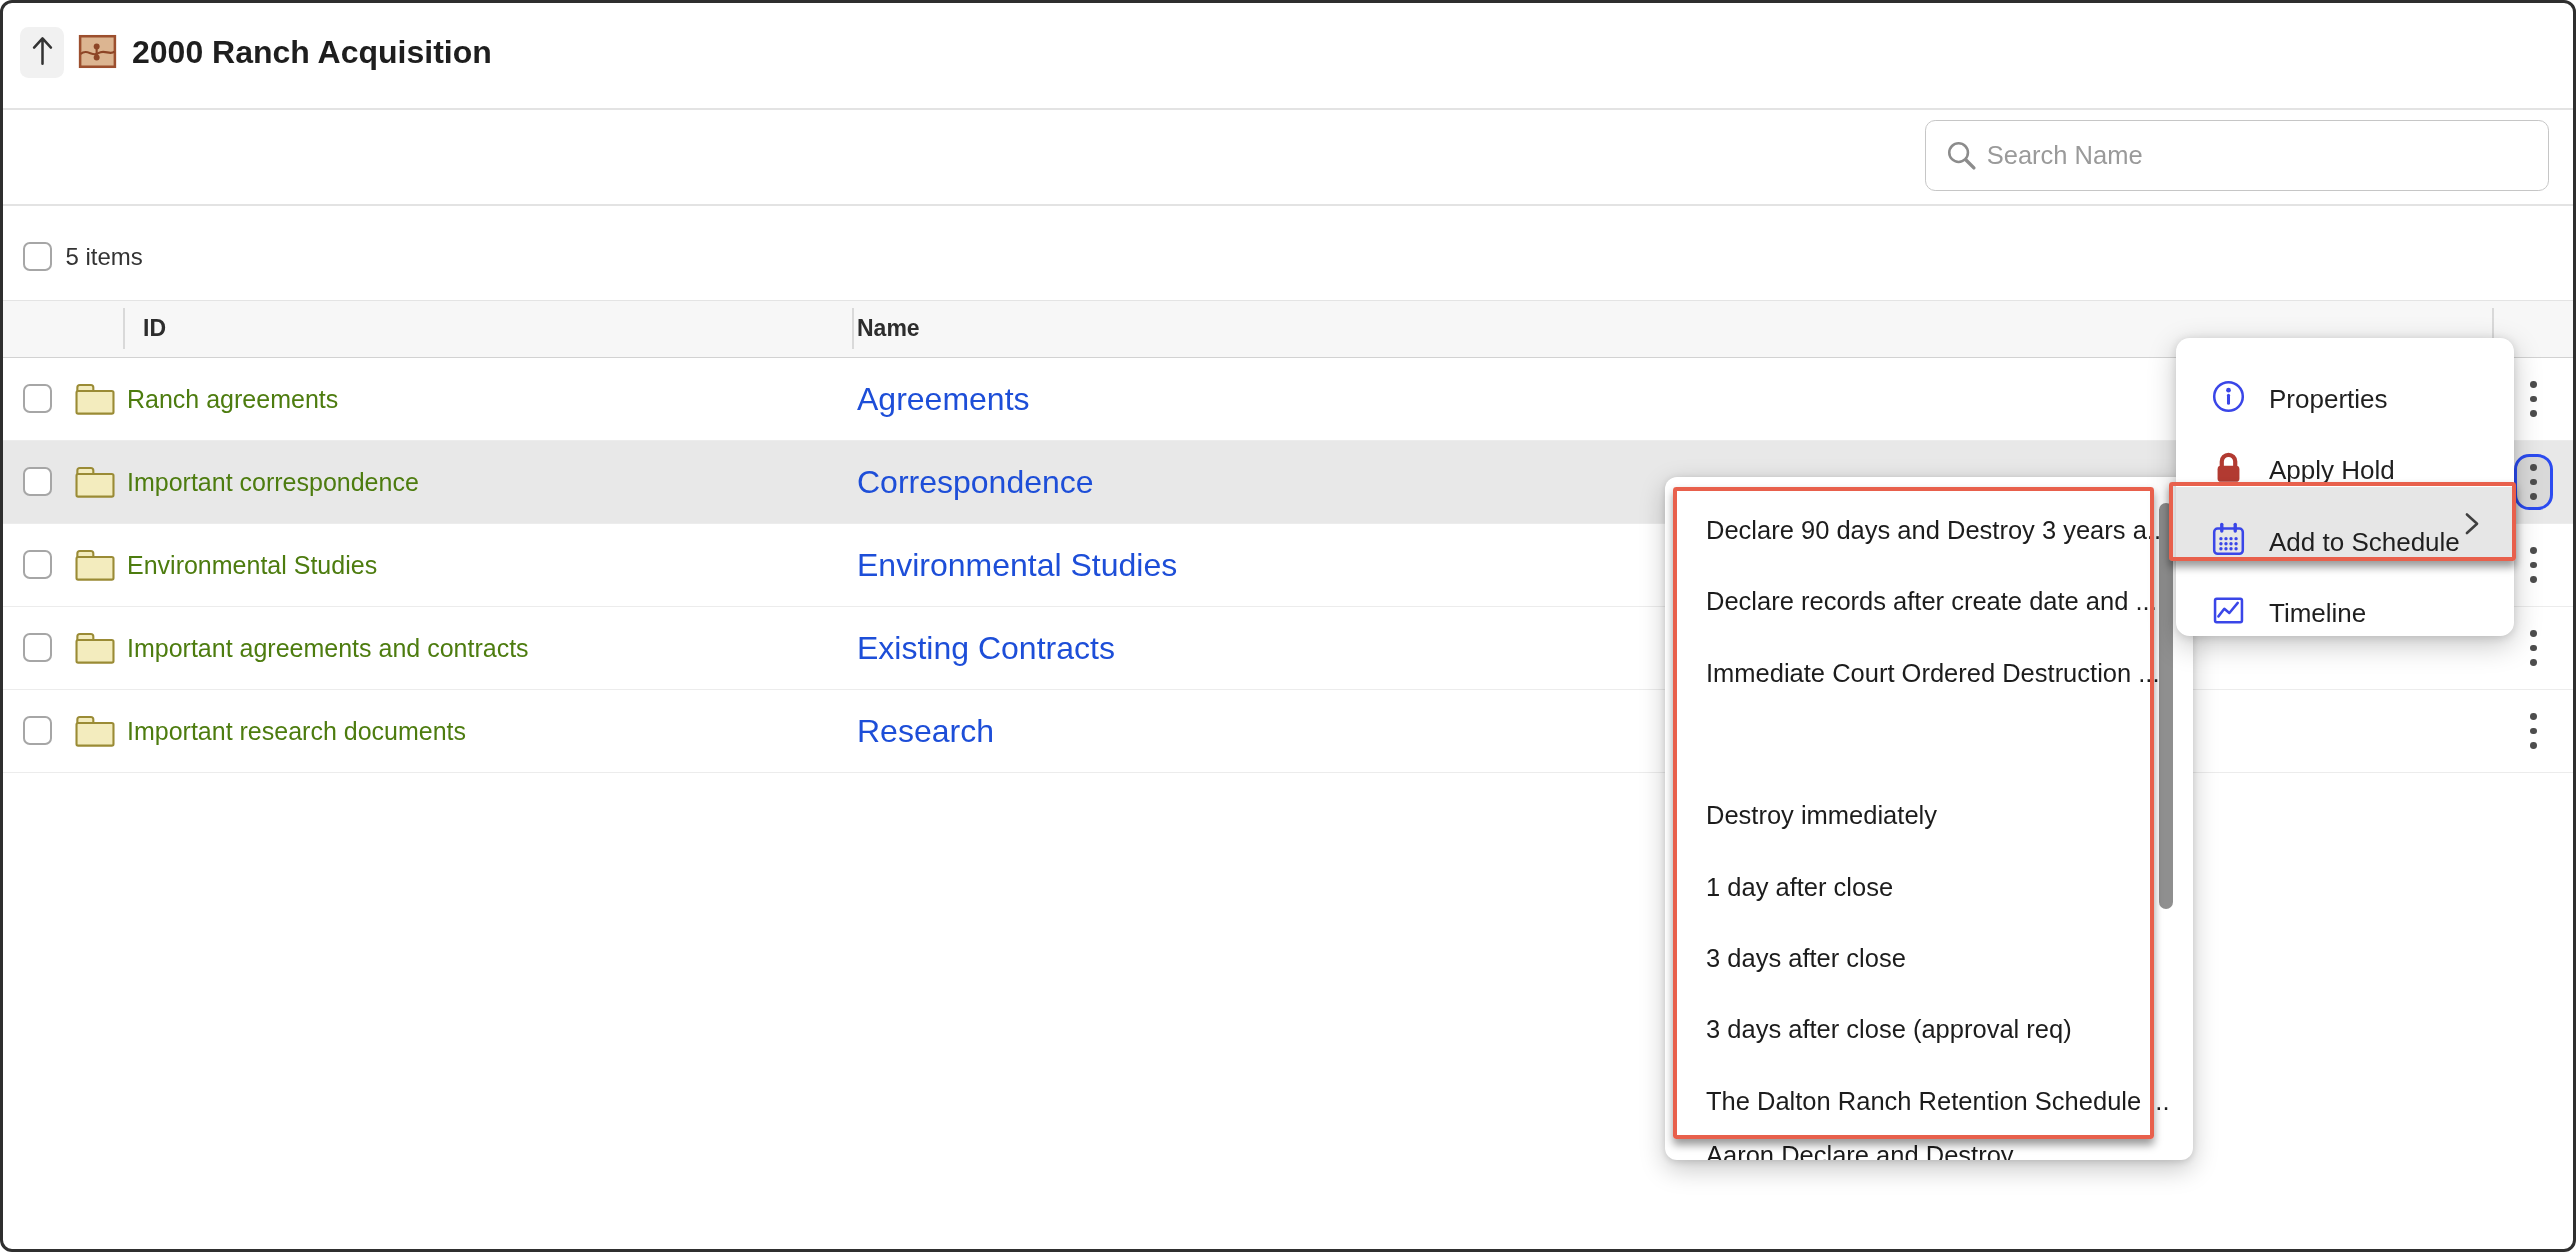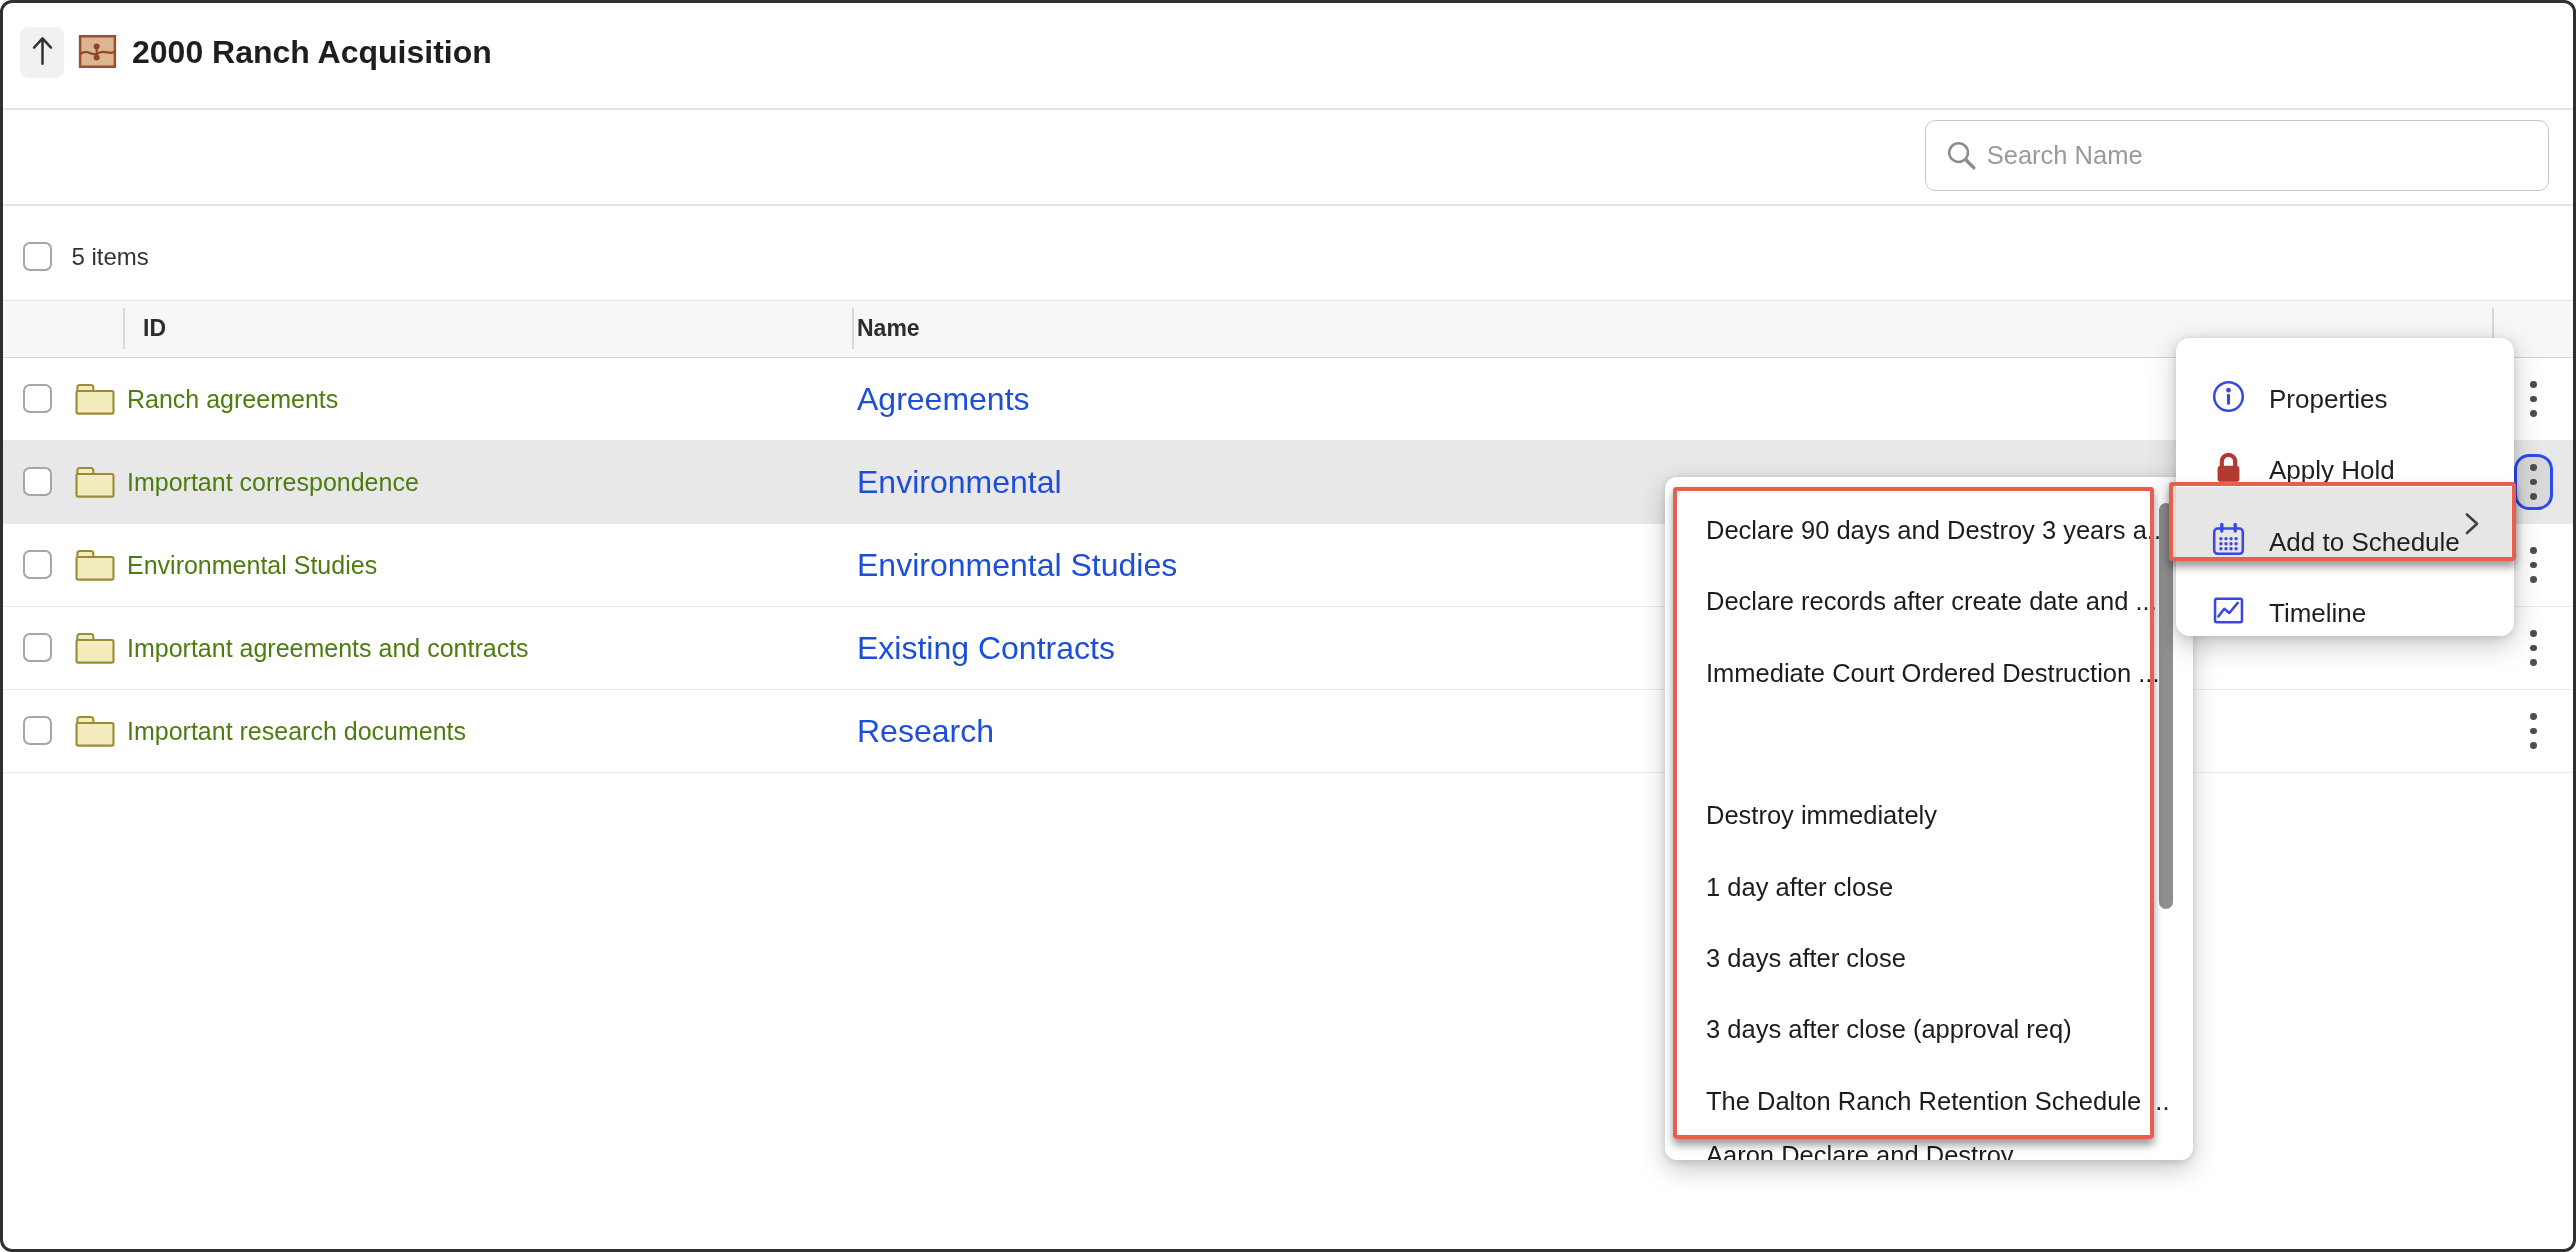--- a/index.html
+++ b/index.html
@@ -16,21 +16,21 @@
   .hline{position:absolute;left:0;width:2576px;height:1.7px;background:#e3e3e3;}
   
   .search-box{position:absolute;left:1922px;top:117px;width:624px;height:71px;box-sizing:border-box;
     border:1.7px solid #c6c6c6;border-radius:10.2px;background:#fff;display:flex;align-items:center;}
   .search-box svg{margin-left:18.7px;flex:0 0 auto;}
   .search-box input{border:none;outline:none;font-family:inherit;font-size:25.5px;color:#444;
     margin-left:6px;width:510px;background:transparent;}
   .search-box input::placeholder{color:#9a9a9a;}
   
   .cb{box-sizing:border-box;width:29px;height:29px;border:2.5px solid #a6a6a6;border-radius:6.8px;background:#fff;cursor:pointer;}
-  .selectall{position:absolute;left:20.4px;top:239px;display:flex;align-items:center;gap:19px;text-align:right;}
+  .selectall{position:absolute;left:20.4px;top:239px;display:flex;align-items:center;gap:13px;text-align:right;}
   .selectall .lbl{font-size:24px;color:#333;}
   
   .thead{position:absolute;left:0;top:297px;width:2576px;height:58px;background:#f7f7f7;
     border-top:1.7px solid #e4e4e4;border-bottom:1.7px solid #d2d2d2;box-sizing:border-box;}
   .thead .th{position:absolute;top:0;height:54px;line-height:54px;font-size:23px;font-weight:700;color:#2d2d2d;}
   .col-sep{position:absolute;top:6.8px;height:41px;width:1.7px;background:#d9d9d9;}
   .rows{position:absolute;left:0;top:355px;width:2576px;}
   .row{position:relative;height:82px;border-bottom:1.7px solid #ececec;background:#fff;}
   .row.selected{background:#e8e8e8;}
   .row .cb{position:absolute;left:20.4px;top:26px;}
@@ -132,21 +132,21 @@
 
     <div class="row selected">
       <div class="cb"></div>
       <span class="folder">
         <svg width="42" height="37" viewBox="0 0 50 44">
           <path d="M4 14 v-5 q0 -3 3 -3 h13 q3 0 3 3 v5 z" fill="#f3ecbe" stroke="#9a8b35" stroke-width="2.5"></path>
           <rect x="3" y="13" width="44" height="27" rx="2" fill="#f3ecbe" stroke="#9a8b35" stroke-width="2.5"></rect>
         </svg>
       </span>
       <span class="cell-id">Important correspondence</span>
-      <span class="cell-name">Environmental</span>
+      <span class="cell-name">Correspondence</span>
       <div class="kebab">
         <span class="kebab-focus">
             <span class="dots">
               <i></i>
               <i></i>
               <i></i>
             </span>
           </span>
       </div>
     </div>

